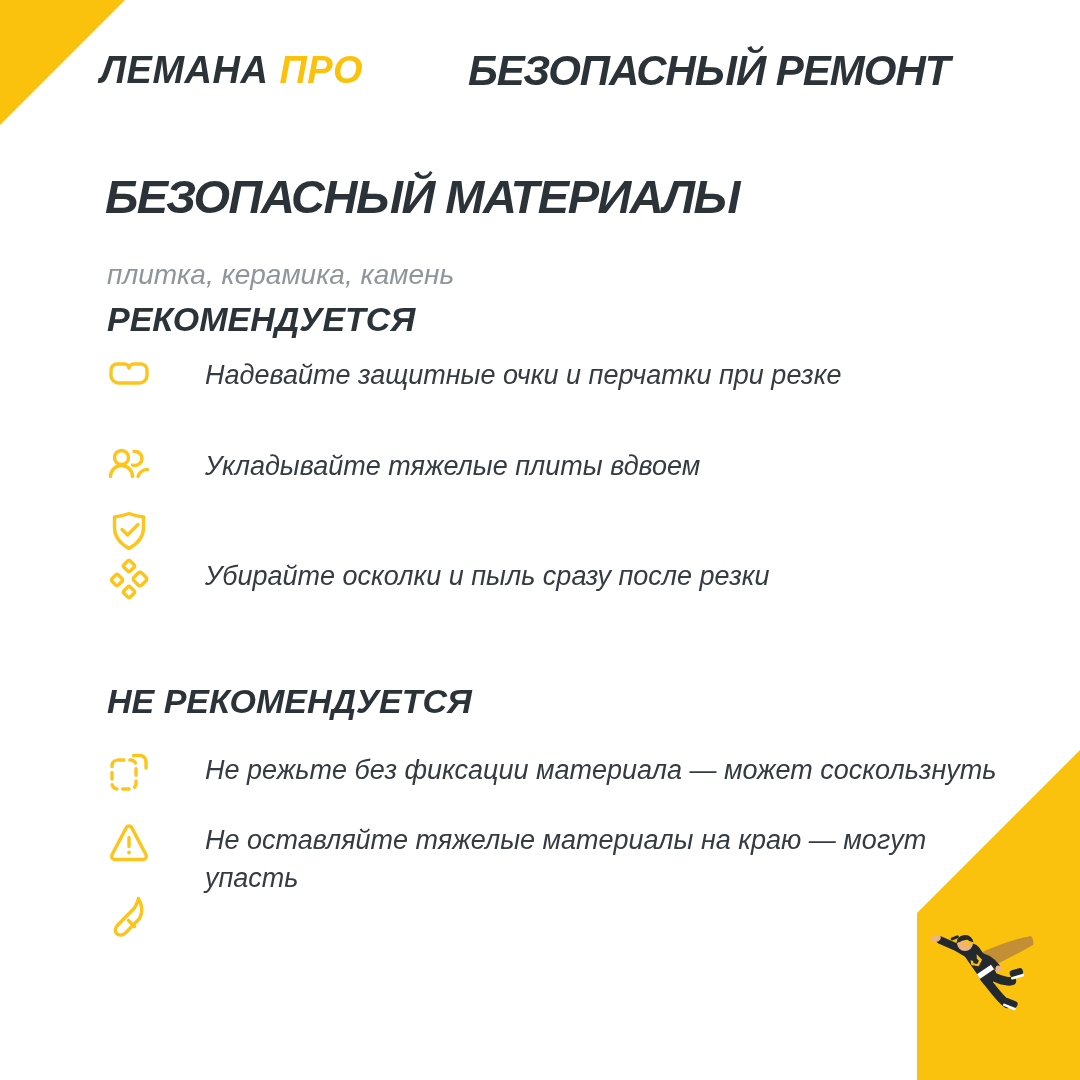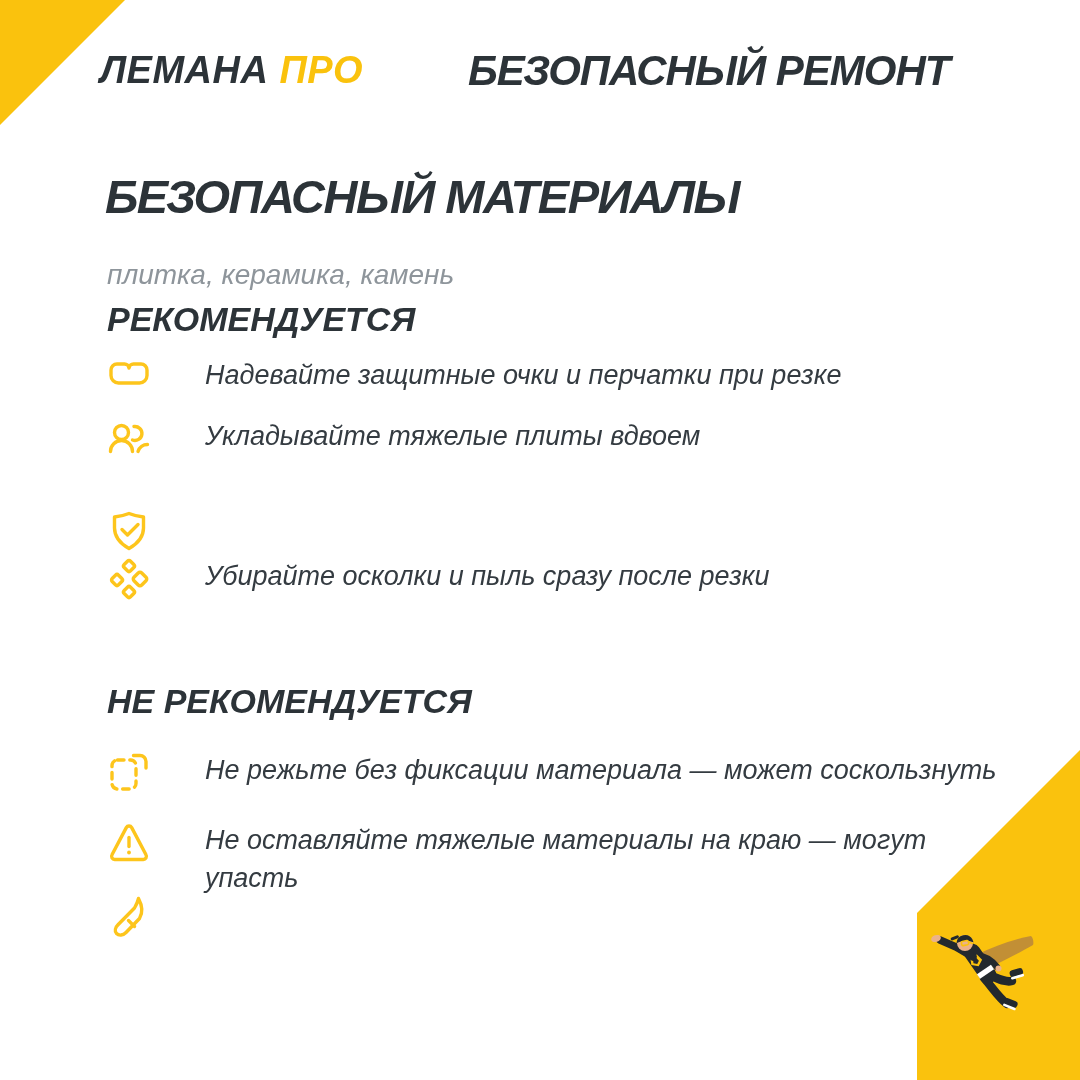--- a/index.html
+++ b/index.html
@@ -28,21 +28,21 @@
   .sec-head{position:absolute;left:107px;font-size:34px;line-height:38px;font-weight:800;
     letter-spacing:0;color:#2C3338;white-space:nowrap;}
   .sec-head.rec{top:300px;}
   .sec-head.norec{top:682px;}
   
   .row{position:absolute;left:107px;display:flex;align-items:flex-start;}
   .row .icon-box{flex:0 0 44px;width:44px;height:44px;margin-right:54px;}
   .row .icon-box svg{display:block;}
   .row-text{margin-top:1px;max-width:810px;font-size:27px;line-height:38px;font-weight:500;
     color:#343B41;white-space:pre-line;}
-  .r1{top:352px;align-items:center;} .r2{top:416px;} .r3{top:509px;} .r4{top:556px;}
+  .r1{top:352px;align-items:center;} .r2{top:441px;align-items:flex-end;} .r3{top:509px;} .r4{top:556px;}
   .n1{top:750px;} .n2{top:820px;} .n3{top:895px;}
   .ic{stroke:#FDC51C;stroke-width:3.4;fill:none;stroke-linecap:round;stroke-linejoin:round;}
   .ic-fill{fill:#FDC51C;stroke:none;}
 </style>
 </head>
 <body>
 
 <div class="poster">
 
   <div class="tri-tl"></div>

